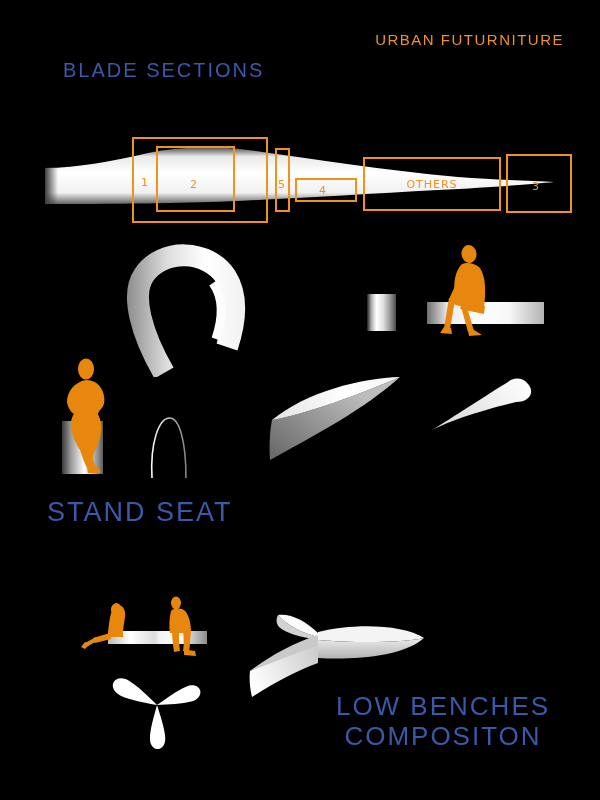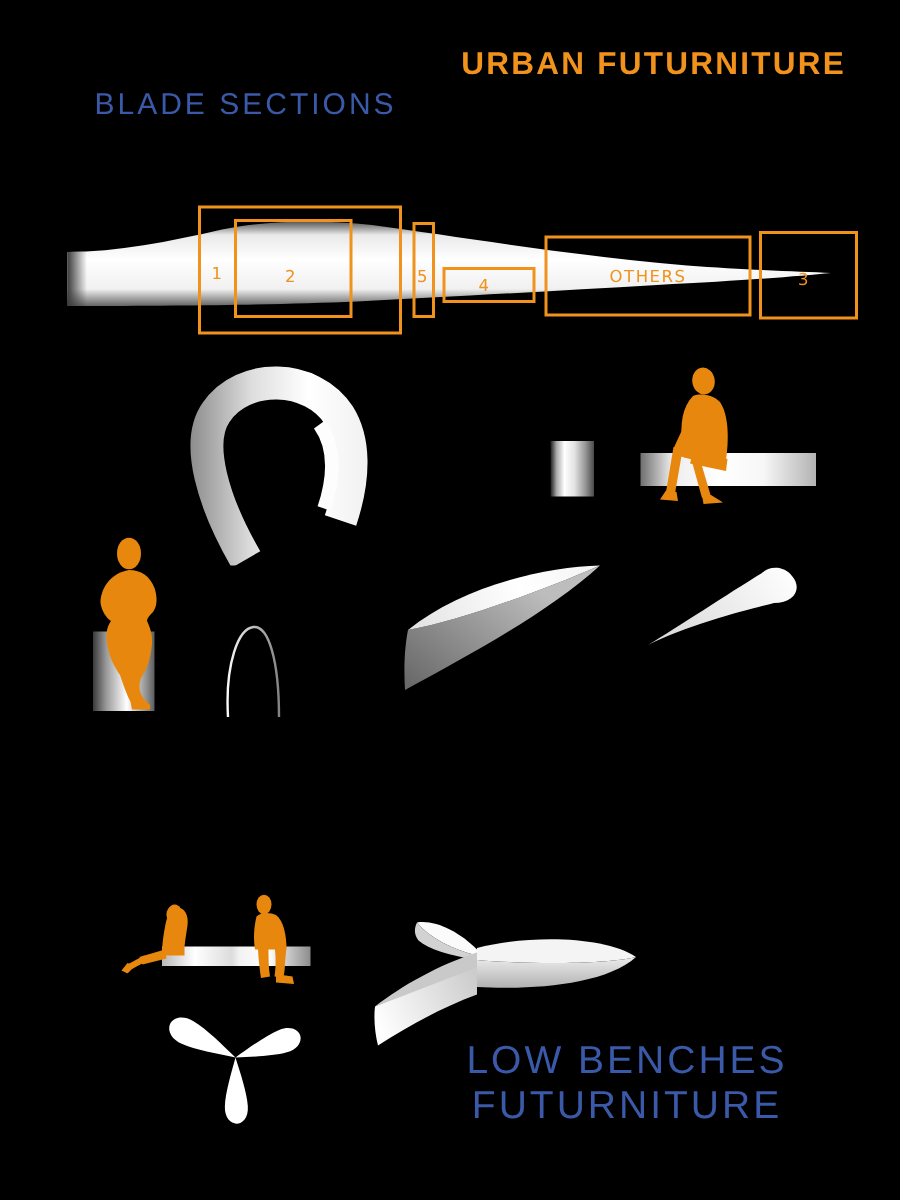--- a/index.html
+++ b/index.html
@@ -13,31 +13,31 @@
   #page{
     position:relative;width:600px;height:800px;
     background:var(--c-background);
     overflow:hidden;
     font-family:"Liberation Sans",sans-serif;
   }
   .abs{position:absolute;}
   .brand{
     top:31px;right:36px;
     color:var(--c-orange);
-    font-size:21px;letter-spacing:1.5px;font-weight:700;
+    font-size:15px;letter-spacing:1.5px;font-weight:400;
     white-space:nowrap;
   }
   .blue-title{
     color:var(--c-blue);
     font-weight:400;letter-spacing:2px;white-space:nowrap;
   }
   .t-blade{top:59px;left:63px;font-size:20px;}
   .t-stand{top:497px;left:47px;font-size:27px;}
   .t-lowbench{top:475px;left:331px;font-size:26px;}
-  .t-comp{top:691px;left:308px;width:220px;text-align:center;
+  .t-comp{top:691px;left:333px;width:220px;text-align:center;
           font-size:26px;line-height:30px;}
   .obox{fill:none;stroke:var(--c-orange);stroke-width:2px;}
   .olabel{fill:var(--c-orange);font-family:"DejaVu Sans",sans-serif;font-size:11px;letter-spacing:1px;}
   .sil{fill:var(--c-silhouette);}
   .bench-end{
     left:367px;top:294px;width:29px;height:37px;
     background:linear-gradient(90deg,#1d1d1d 0%,#a8a8a8 14%,#ffffff 32%,#e3e3e3 55%,#979797 80%,#4a4a4a 100%);
   }
   .bench-slab{
     left:427px;top:302px;width:117px;height:22px;
@@ -132,20 +132,21 @@
   </svg>
   <svg class="abs" style="left:146px;top:412px" width="46" height="68" viewBox="0 0 46 68">
     <defs>
       <linearGradient id="archGrad" gradientUnits="userSpaceOnUse" x1="4" y1="30" x2="42" y2="30">
         <stop offset="0" stop-color="#ffffff"></stop>
         <stop offset="1" stop-color="#7d7d7d"></stop>
       </linearGradient>
     </defs>
     <path d="M6,66 C4,30 13,7 23,6 C33,5 40,28 40,66" fill="none" stroke="url(#archGrad)" stroke-width="1.6"></path>
   </svg>
+  <div class="abs blue-title t-stand">STAND SEAT</div>
 
   <svg class="abs" style="left:266px;top:370px" width="142" height="96" viewBox="0 0 142 96">
     <defs>
       <linearGradient id="benchTopGrad" gradientUnits="userSpaceOnUse" x1="10" y1="55" x2="130" y2="8">
         <stop offset="0" stop-color="#e2e2e2"></stop>
         <stop offset="0.6" stop-color="#ffffff"></stop>
         <stop offset="1" stop-color="#f4f4f4"></stop>
       </linearGradient>
       <linearGradient id="benchFaceGrad" gradientUnits="userSpaceOnUse" x1="80" y1="12" x2="15" y2="92">
         <stop offset="0" stop-color="#bdbdbd"></stop>
@@ -208,16 +209,16 @@
     <path d="M80,57 C115,60 165,60 186,55 C165,74 115,77 80,75 Z" fill="url(#cmpRightFace)"></path>
     <path d="M80,49 C115,40 165,41 186,55 C165,60 115,60 80,57 Z" fill="#f4f4f4"></path>
     <path d="M40,32 C38,36 38,40 41,44 C48,50 62,54 80,57 L80,54 C64,50 48,42 40,32 Z" fill="#d2d2d2"></path>
     <path d="M80,50 C68,38 52,30 40,32 C48,42 64,50 80,54 Z" fill="#fbfbfb"></path>
     <path d="M12,88 C34,78 58,68 80,60 L80,80 C58,88 36,100 14,114 C12,106 11,96 12,88 Z" fill="url(#cmpLeftFace)"></path>
     <path d="M80,52 C55,60 30,74 12,88 C34,80 58,70 80,62 Z" fill="#c9c9c9"></path>
   </svg>
 
   <div class="abs blue-title t-comp">
     <div>LOW BENCHES</div>
-    <div>FUTURNITURE</div>
+    <div>COMPOSITON</div>
   </div>
 
 </div>
 
 </body></html>

